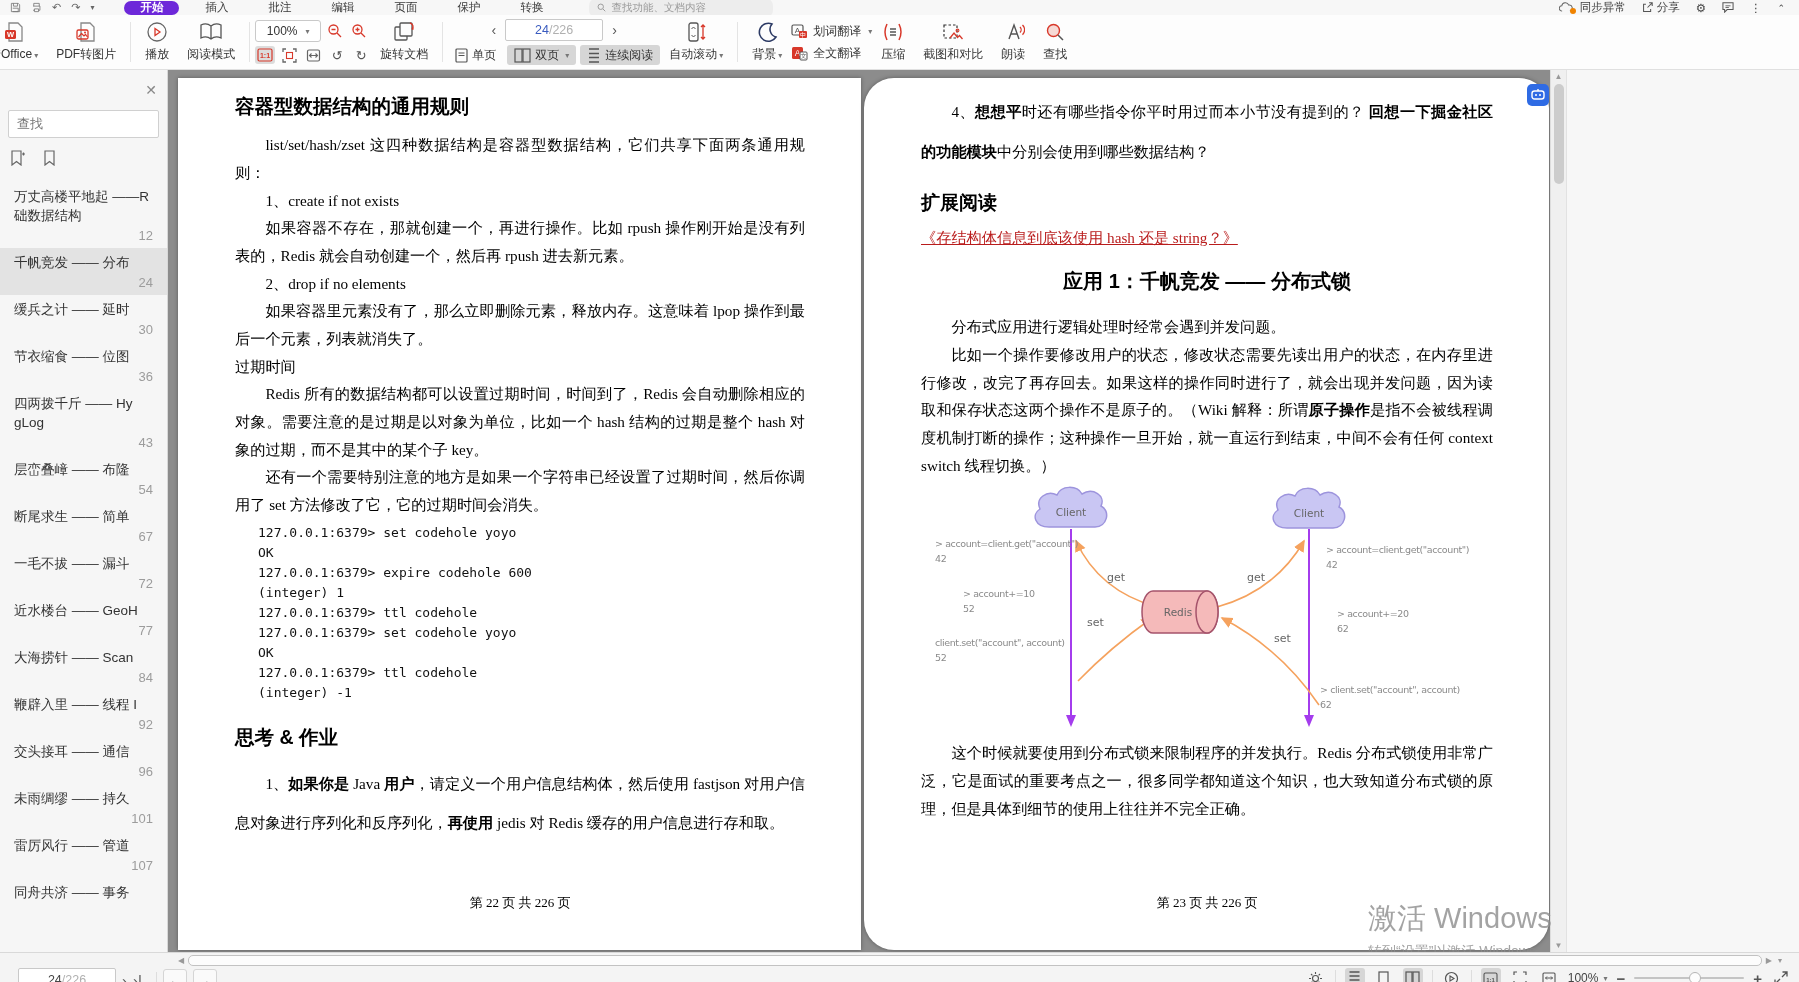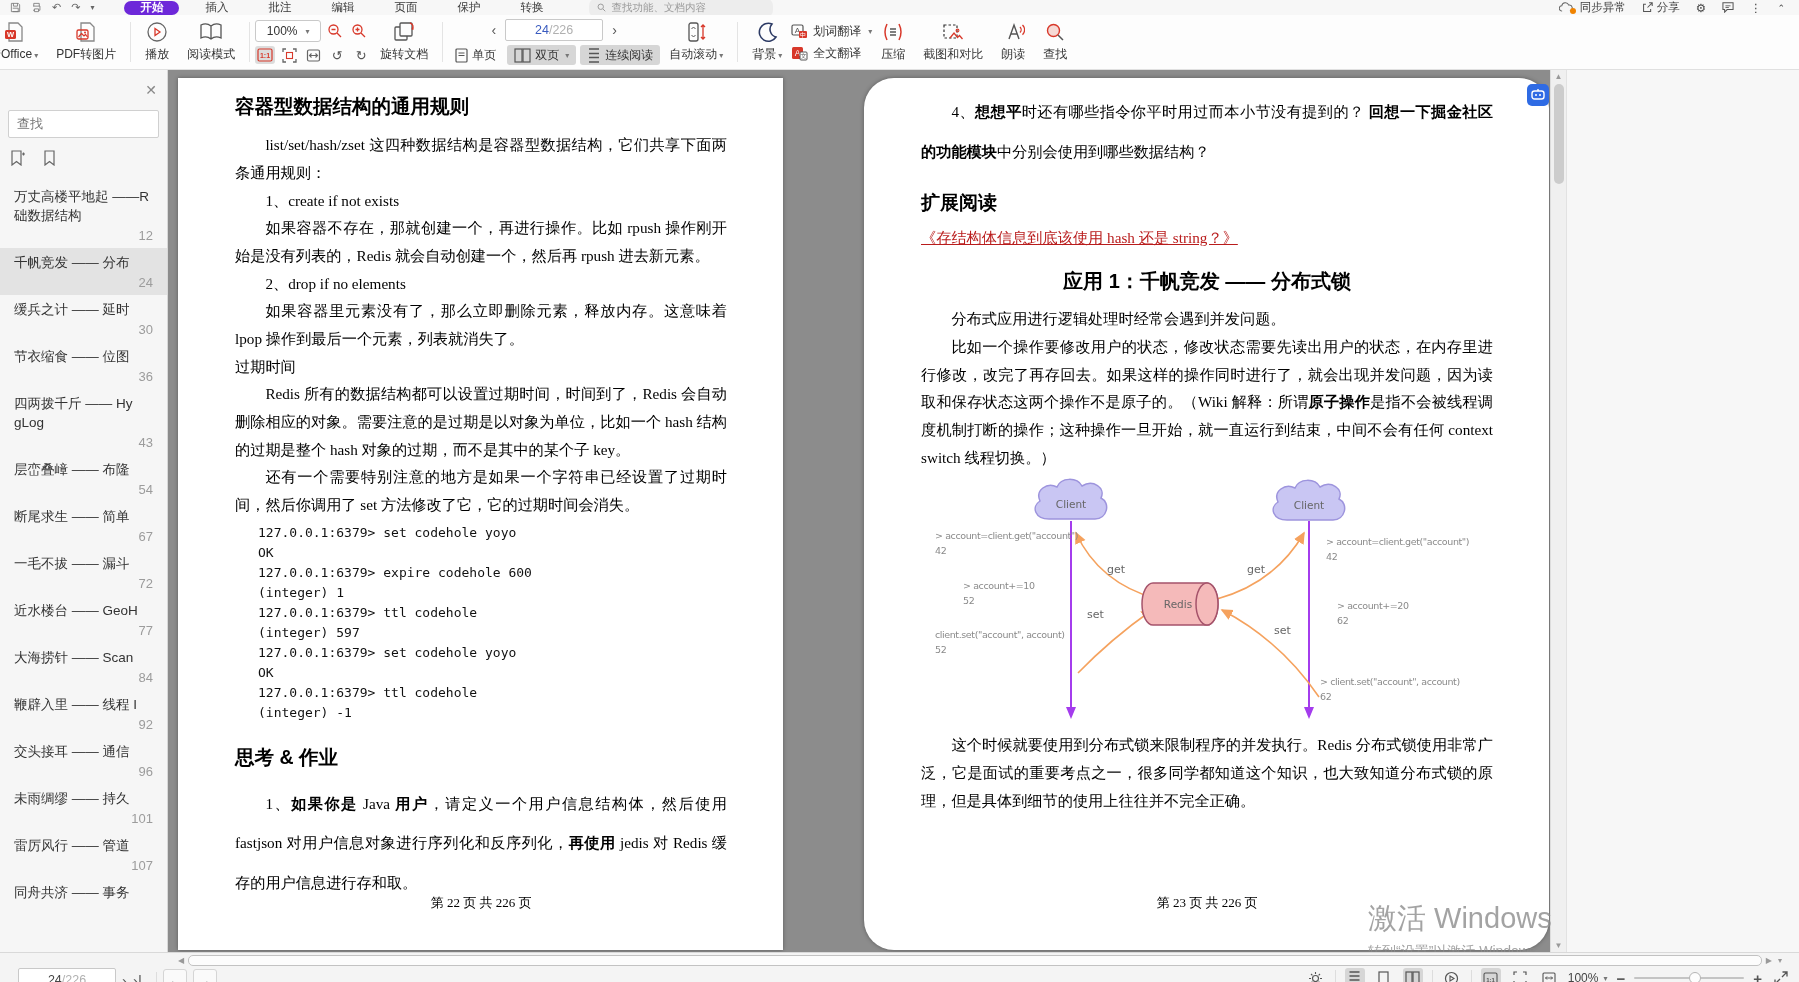--- a/index.html
+++ b/index.html
@@ -55,30 +55,30 @@
     background:transparent;color:#333;font-family:"Liberation Sans",sans-serif;box-sizing:border-box;}
   .sb-tools{position:absolute;top:80px;left:10px;display:flex;gap:18px;}
   .sb-toc{position:absolute;top:112px;left:0;right:0;bottom:0;overflow:hidden;}
   .toc-item{padding:5px 4px 1px 14px;cursor:default;}
   .toc-item.selected{background:#e3e3e3;}
   .toc-line{font-size:13.5px;line-height:19px;color:#333;white-space:nowrap;overflow:hidden;}
   .toc-page{text-align:right;color:#9c9c9c;font-size:13px;padding:3px 10px 4px 0;line-height:15px;}
   
   #docarea{position:absolute;left:168px;top:70px;width:1398px;bottom:30px;background:#8c8c8c;overflow:hidden;}
   .page{position:absolute;top:8px;height:872px;background:#fff;box-shadow:0 0 4px rgba(0,0,0,.35);}
-  #pageL{left:10px;width:605px;text-decoration:underline;}
+  #pageL{left:10px;width:683px;text-decoration:underline;}
   #pageR{left:696px;width:685px;border-radius:30px;}
   .pg-inner{position:absolute;left:57px;right:56px;top:0;bottom:0;}
   .pg-inner p{margin:0;font:15.2px/1.82 "Liberation Serif",serif;color:#000;text-align:justify;}
   .ind{text-indent:2em;}
   .h3x{font-weight:bold;font-family:"Liberation Serif",serif;}
   h1.doc{font:bold 19.5px/1.3 "Liberation Sans",sans-serif;color:#000;margin:16px 0 12px;}
   h1.hw{font:bold 19.5px/1.3 "Liberation Sans",sans-serif;margin:22px 0 14px;}
   h2.doc{font:bold 19px/1.3 "Liberation Sans",sans-serif;margin:20px 0 8px;}
-  h1.center{text-align:center;font:bold 20px/1.4 "Liberation Sans",sans-serif;margin:16px 0 10px;}
+  h1.center{text-align:center;font:bold 20px/1.4 "Liberation Sans",sans-serif;margin:16px 0 18px;}
   .wide{line-height:2.6 !important;}
   .code{font:13px/20px "DejaVu Sans Mono","Liberation Mono",monospace;color:#111;margin:4px 0 4px 23px;}
   .plink{margin:6px 0 !important;}
   .plink a{color:#b91c1c;text-decoration:underline;cursor:pointer;}
   .pfooter{position:absolute;bottom:38px;left:0;right:0;text-align:center;
     font:13px "Liberation Serif",serif;color:#000;}
   .diagram-wrap{margin:10px 0 0 8px;}
   .cl{font:10.5px "DejaVu Sans",sans-serif;fill:#666;text-anchor:middle;}
   .gs{font:11px "DejaVu Sans",sans-serif;fill:#666;}
   .dcode{font:9.5px "DejaVu Sans",sans-serif;fill:#8a8a8a;letter-spacing:-0.4px;}
@@ -543,21 +543,20 @@
       <p class="h3x">过期时间</p>
       <p class="ind">Redis 所有的数据结构都可以设置过期时间，时间到了，Redis 会自动删除相应的对象。需要注意的是过期是以对象为单位，比如一个 hash 结构的过期是整个 hash 对象的过期，而不是其中的某个子 key。</p>
       <p class="ind">还有一个需要特别注意的地方是如果一个字符串已经设置了过期时间，然后你调用了 set 方法修改了它，它的过期时间会消失。</p>
       <div class="code">
 
       <div>127.0.0.1:6379&gt; set codehole yoyo</div>
           <div>OK</div>
           <div>127.0.0.1:6379&gt; expire codehole 600</div>
           <div>(integer) 1</div>
           <div>127.0.0.1:6379&gt; ttl codehole</div>
-          <div>(integer) 597</div>
           <div>127.0.0.1:6379&gt; set codehole yoyo</div>
           <div>OK</div>
           <div>127.0.0.1:6379&gt; ttl codehole</div>
           <div>(integer) -1</div>
         </div>
       <h1 class="hw">思考 &amp; 作业</h1>
       <p class="ind wide"><span>1、</span><b>如果你是</b><span> Java </span><b>用户</b><span>，请定义一个用户信息结构体，然后使用 fastjson 对用户信息对象进行序列化和反序列化，</span><b>再使用</b><span> jedis 对 Redis 缓存的用户信息进行存和取。</span></p>
       <div class="pfooter">第 22 页 共 226 页</div>
     </div>
   </div>

